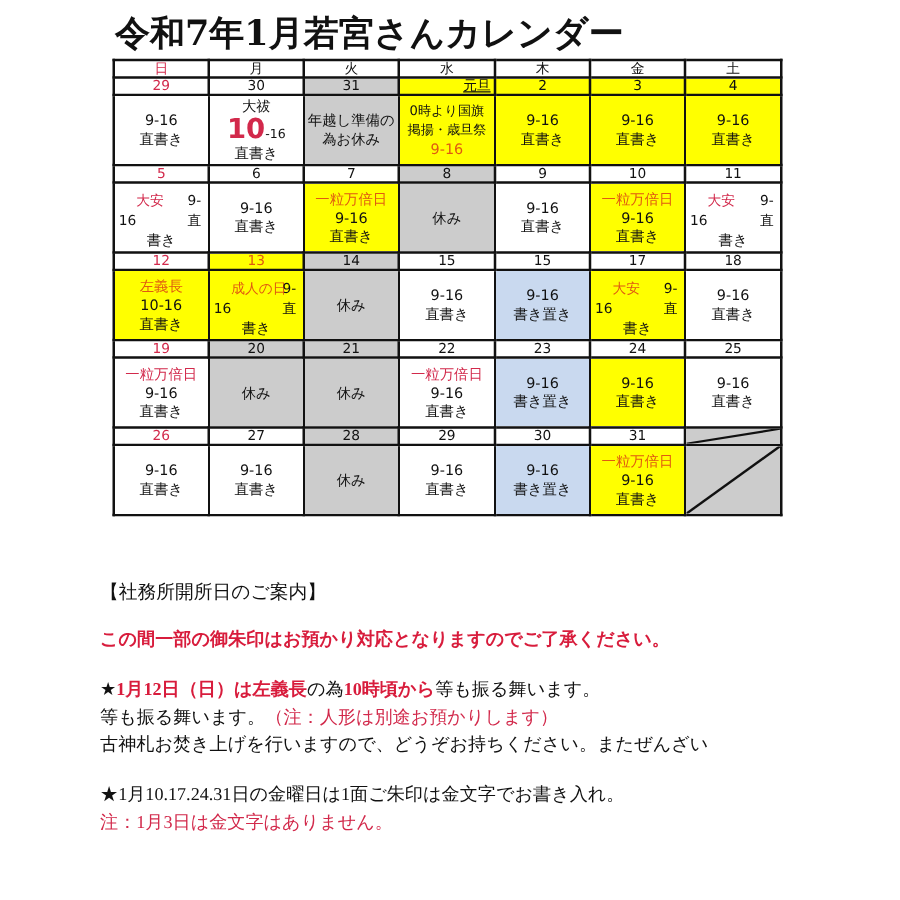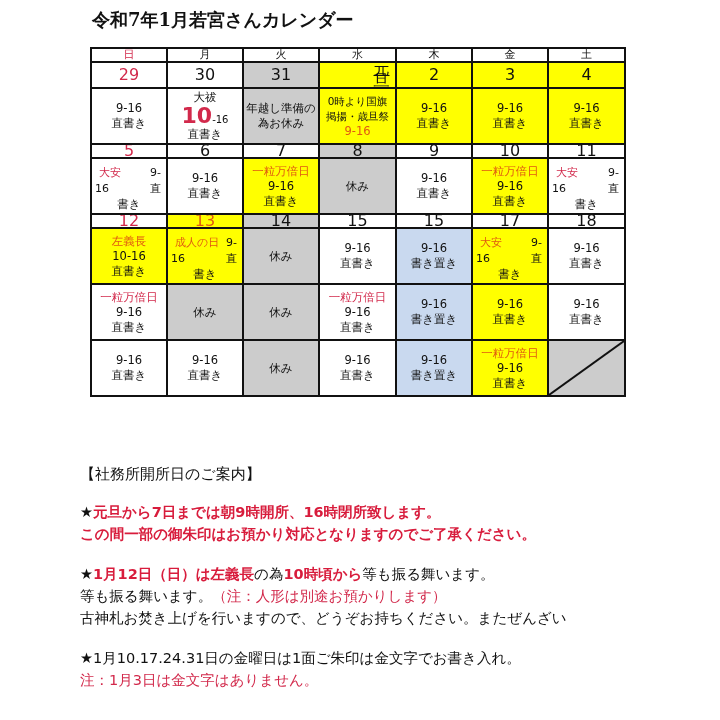--- a/index.html
+++ b/index.html
@@ -1,38 +1,38 @@
 <!DOCTYPE html>
 <html><head>
 <meta charset="utf-8">
 <style>
   html, body { margin:0; padding:0; background:#ffffff; }
   body { width:720px; height:720px; position:relative; overflow:hidden; font-family:"DejaVu Sans", "Liberation Sans", sans-serif; color:#111; }
-  .title { position:absolute; left:92px; top:8px; font-family:"DejaVu Serif", "Liberation Serif", serif; font-weight:bold; font-size:18px; letter-spacing:0px; color:#111; white-space:nowrap; }
+  .title { position:absolute; left:92px; top:8px; font-family:"DejaVu Serif", "Liberation Serif", serif; font-weight:bold; font-size:28px; letter-spacing:0px; color:#111; white-space:nowrap; }
   table.cal { position:absolute; left:90px; top:47px; width:534px; border-collapse:collapse; table-layout:fixed; }
   table.cal td { border:2px solid #111; padding:0; text-align:center; vertical-align:middle; overflow:hidden; }
   td.hd { height:12px; font-size:11px; line-height:12px; background:#fff; }
-  td.dt { height:12px; font-size:16px; line-height:12px; }
+  td.dt { height:12px; font-size:11px; line-height:12px; }
   td.ct { height:54px; font-size:11.5px; line-height:15px; position:relative; }
   .red { color:#d2294b; }
   .orange { color:#e05a10; }
   .bg-white { background:#ffffff; }
   .bg-yellow { background:#ffff00; }
   .bg-gray { background:#cccccc; }
   .bg-blue { background:#c9d9ef; }
   .big { font-size:22px; color:#d2294b; font-weight:bold; line-height:22px; }
   .small { font-size:10px; }
   .split { position:absolute; inset:0; }
-  .split .tl { position:absolute; left:7px; top:6px; font-size:11px; }
+  .split .tl { position:absolute; left:17px; top:6px; font-size:11px; }
   .split .tr { position:absolute; right:5px; top:6px; font-size:11px; }
   .split .ml { position:absolute; left:3px; top:22px; font-size:11px; }
   .split .mr { position:absolute; right:5px; top:22px; font-size:11px; }
   .split .bc { position:absolute; left:0; right:0; top:38px; font-size:11.5px; }
   .diag { position:absolute; inset:0; }
-  .notes { position:absolute; left:80px; top:463px; width:620px; font-size:14.5px; line-height:22px; color:#111; }
+  .notes { position:absolute; left:80px; top:463px; width:620px; font-size:14.5px; line-height:22px; color:#111;font-family:Liberation Serif, serif; }
   .notes p { margin:0; white-space:nowrap; }
   .notes .gap { height:18px; }
   .rd { color:#d81c3c; font-weight:bold; }
   .rn { color:#d2294b; }
 </style>
 </head>
 <body>
 
 <div class="title">令和7年1月若宮さんカレンダー</div>
 
@@ -194,20 +194,29 @@
         <span class="bc">書き</span>
       </div>
     </td>
     <td class="ct bg-white">
       <div>9-16</div>
       <div>直書き</div>
     </td>
   </tr>
 
   <tr>
+    <td class="dt bg-white red">19</td>
+    <td class="dt bg-gray">20</td>
+    <td class="dt bg-gray">21</td>
+    <td class="dt bg-white">22</td>
+    <td class="dt bg-white">23</td>
+    <td class="dt bg-white">24</td>
+    <td class="dt bg-white">25</td>
+  </tr>
+  <tr>
     <td class="ct bg-white">
       <div class="red">一粒万倍日</div>
       <div>9-16</div>
       <div>直書き</div>
     </td>
     <td class="ct bg-gray">
       <div>休み</div>
     </td>
     <td class="ct bg-gray">
       <div>休み</div>
@@ -224,20 +233,33 @@
     <td class="ct bg-yellow">
       <div>9-16</div>
       <div>直書き</div>
     </td>
     <td class="ct bg-white">
       <div>9-16</div>
       <div>直書き</div>
     </td>
   </tr>
 
+  <tr>
+    <td class="dt bg-white red">26</td>
+    <td class="dt bg-white">27</td>
+    <td class="dt bg-gray">28</td>
+    <td class="dt bg-white">29</td>
+    <td class="dt bg-white">30</td>
+    <td class="dt bg-white">31</td>
+    <td class="dt bg-gray" style="position:relative;">
+      <svg class="diag" width="100%" height="100%" viewBox="0 0 77 14" preserveAspectRatio="none">
+            <line x1="0" y1="14" x2="77" y2="0" stroke="#111" stroke-width="2"></line>
+          </svg>
+    </td>
+  </tr>
   <tr>
     <td class="ct bg-white">
       <div>9-16</div>
       <div>直書き</div>
     </td>
     <td class="ct bg-white">
       <div>9-16</div>
       <div>直書き</div>
     </td>
     <td class="ct bg-gray">
@@ -261,21 +283,20 @@
             <line x1="0" y1="56" x2="77" y2="0" stroke="#111" stroke-width="2"></line>
           </svg>
     </td>
   </tr>
 </tbody>
   </table>
 
 <div class="notes">
   <p style="font-size:15px; margin-bottom:16px;">【社務所開所日のご案内】</p>
 
-  <p><span>★</span><span class="rd">元旦から7日までは朝9時開所、16時閉所致します。</span></p>
   <p class="rd">この間一部の御朱印はお預かり対応となりますのでご了承ください。</p>
   <div class="gap"></div>
 
   <p><span>★</span><span class="rd">1月12日（日）は左義長</span><span>の為</span><span class="rd">10時頃から</span><span>等も振る舞います。</span></p>
   <p><span>等も振る舞います。</span><span class="rn">（注：人形は別途お預かりします）</span></p>
   <p>古神札お焚き上げを行いますので、どうぞお持ちください。またぜんざい</p>
   <div class="gap"></div>
 
   <p>★1月10.17.24.31日の金曜日は1面ご朱印は金文字でお書き入れ。</p>
   <p class="rn">注：1月3日は金文字はありません。</p>

